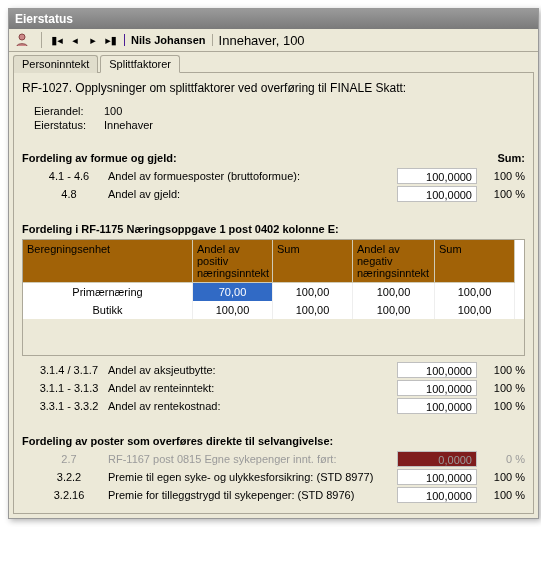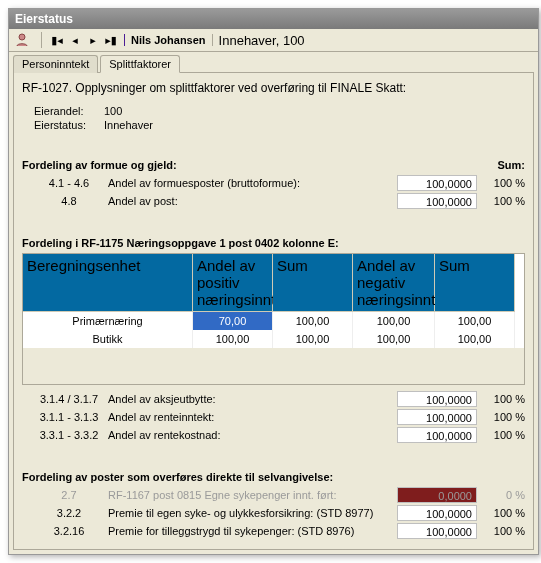--- a/index.html
+++ b/index.html
@@ -97,21 +97,21 @@
     font-size: 12px;
   }
   .kv {
     display: flex;
     margin-left: 12px;
     margin-bottom: 2px;
   }
   .kv .label { width: 70px; }
   .section-head {
     font-weight: bold;
-    margin-top: 28px;
+    margin-top: 21px;
     margin-bottom: 4px;
     display: flex;
   }
   .section-head .fill { flex: 1; }
   .row {
     display: flex;
     align-items: center;
     margin-bottom: 2px;
   }
   .row .code { width: 78px; margin-left: 8px; text-align: center; }
@@ -138,25 +138,25 @@
   .row.disabled { color: #9a9a9a; }
   .grid {
     border: 1px solid #aca899;
     background: #fff;
     margin: 2px 0 6px 0;
   }
   .grid-head, .grid-row {
     display: flex;
   }
   .grid-head .gcell {
-    background: #0369a1;
+    background: #a16207;
     border-right: 1px solid #cfcab5;
     border-bottom: 1px solid #cfcab5;
     padding: 3px 4px;
-    font-size: 15px;
+    font-size: 11px;
     min-height: 40px;
   }
   .grid-row .gcell {
     border-right: 1px solid #eee;
     padding: 2px 4px;
     height: 18px;
     line-height: 14px;
     text-align: center;
   }
   .gcell.c0 { width: 170px; }
@@ -226,21 +226,21 @@
       <span class="sum-label">Sum:</span>
     </div>
     <div class="row">
       <span class="code">4.1 - 4.6</span>
       <span class="label">Andel av formuesposter (bruttoformue):</span>
       <span class="valbox">100,0000</span>
       <span class="pct">100 %</span>
     </div>
     <div class="row">
       <span class="code">4.8</span>
-      <span class="label">Andel av post:</span>
+      <span class="label">Andel av gjeld:</span>
       <span class="valbox">100,0000</span>
       <span class="pct">100 %</span>
     </div>
 
     <div class="section-head">
       <span>Fordeling i RF-1175 Næringsoppgave 1 post 0402 kolonne E:</span>
     </div>
     <div class="grid">
       <div class="grid-head">
         <div class="gcell c0">Beregningsenhet</div>

